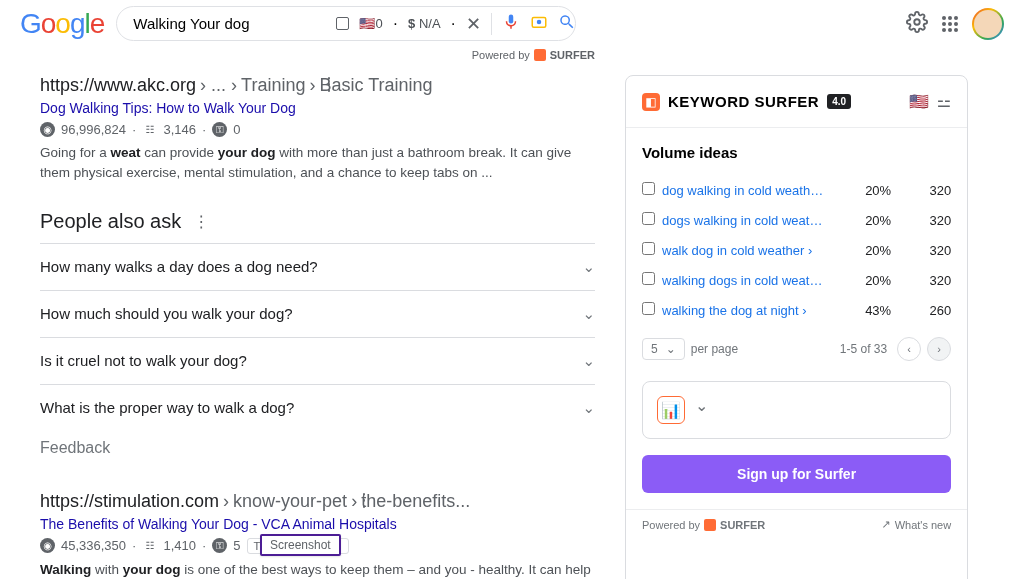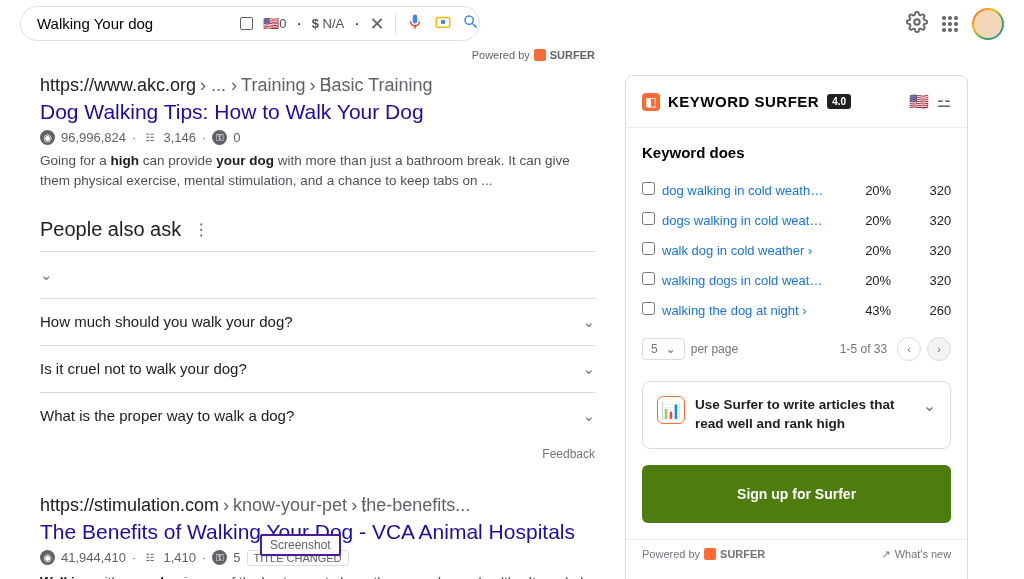--- a/index.html
+++ b/index.html
@@ -36,38 +36,38 @@
     .avatar-inner { width: 100%; height: 100%; border-radius: 50%; background: #f4d7b8; }
     
     .main-content { display: flex; padding: 12px 20px 0 40px; gap: 30px; }
     .search-results { flex: 0 0 555px; }
     
     
     .result { margin-bottom: 26px; position: relative; }
     .result-path { font-size: 18px; color: #202124; margin-bottom: 4px; display: flex; align-items: flex-start; gap: 4px; }
     .result-path .crumb { color: #5f6368; }
     .result-more { position: absolute; left: 280px; top: -2px; color: #5f6368; cursor: pointer; font-size: 18px; }
-    .result-title { font-size: 21px; color: #1a0dab; margin-bottom: 6px; cursor: pointer; }
+    .result-title { font-size: 14px; color: #1a0dab; margin-bottom: 6px; cursor: pointer; }
     .result-stats { display: flex; align-items: center; gap: 6px; font-size: 13px; color: #5f6368; margin-bottom: 6px; }
     .stat-icon { width: 15px; height: 15px; background: #5f6368; border-radius: 50%; display: inline-flex; align-items: center; justify-content: center; color: #fff; font-size: 10px; }
     .stat-icon.bars { background: none; color: #5f6368; border-radius: 0; }
     .stat-icon.key { background: #5f6368; }
     .title-changed { border: 1px solid #dadce0; border-radius: 3px; padding: 1px 6px; font-size: 11px; color: #5f6368; }
     .result-snippet { font-size: 13.5px; color: #4d5156; line-height: 1.5; }
     .result-snippet b { color: #202124; font-weight: bold; }
     
     
     .paa { margin-bottom: 26px; }
     .paa-header { display: flex; align-items: center; gap: 12px; margin-bottom: 10px; }
     .paa-title { font-size: 20px; color: #202124; }
     .paa-more { color: #5f6368; cursor: pointer; }
     .paa-item { border-top: 1px solid #dadce0; padding: 14px 0; display: flex; align-items: center; justify-content: space-between; cursor: pointer; font-size: 15px; color: #202124; }
     .paa-item:last-of-type { border-bottom: 1px solid #dadce0; }
     .paa-chevron { color: #70757a; }
-    .paa-feedback { text-align: right; font-size: 12px; color: #70757a; padding: 8px 0; cursor: pointer; }
+    .paa-feedback { font-size: 16px; color: #70757a; padding: 8px 0; cursor: pointer; }
     
     
     .sidebar { flex: 0 0 340px; border: 1px solid #dadce0; border-radius: 8px; padding: 0; }
     .sidebar-header { padding: 16px; display: flex; align-items: center; gap: 8px; border-bottom: 1px solid #ecedef; }
     .ks-logo { width: 18px; height: 18px; background: #ff6b35; border-radius: 4px; display: flex; align-items: center; justify-content: center; color: #fff; font-size: 12px; }
     .ks-title { font-weight: bold; font-size: 15px; letter-spacing: 0.5px; }
     .ks-badge { background: #202124; color: #fff; font-size: 10px; padding: 2px 5px; border-radius: 3px; font-weight: bold; text-align: center; }
     .ks-header-right { margin-left: auto; display: flex; gap: 8px; }
     .ks-menu { color: #5f6368; cursor: pointer; }
     
@@ -91,34 +91,37 @@
     .ki-range { margin-left: auto; }
     .ki-nav { display: flex; gap: 6px; }
     .ki-nav-btn { width: 24px; height: 24px; border: 1px solid #dadce0; border-radius: 50%; display: flex; align-items: center; justify-content: center; cursor: pointer; font-size: 11px; color: #70757a; }
     .ki-nav-btn.active { background: #f1f3f4; }
     
     .ki-promo { margin: 0 16px 16px 16px; border: 1px solid #dadce0; border-radius: 8px; padding: 14px; display: flex; align-items: flex-start; gap: 10px; }
     .ki-promo-icon { width: 28px; height: 28px; border: 1.5px solid #ff6b35; border-radius: 6px; display: flex; align-items: center; justify-content: center; color: #ff6b35; flex-shrink: 0; }
     .ki-promo-text { flex: 1; font-size: 13.5px; font-weight: bold; color: #202124; line-height: 1.4; }
     .ki-promo-chevron { color: #70757a; cursor: pointer; }
     
-    .ki-signup { margin: 0 16px 16px 16px; background: #4d7c0f; color: #fff; text-align: center; padding: 21px; border-radius: 6px; font-weight: bold; font-size: 14px; cursor: pointer; }
+    .ki-signup { margin: 0 16px 16px 16px; background: #8b5cf6; color: #fff; text-align: center; padding: 11px; border-radius: 6px; font-weight: bold; font-size: 14px; cursor: pointer; }
     
     .ki-footer { padding: 8px 16px 12px 16px; display: flex; align-items: center; font-size: 11px; color: #70757a; border-top: 1px solid #ecedef; }
     .ki-footer-brand { display: flex; align-items: center; gap: 4px; }
     .ki-footer-right { margin-left: auto; display: flex; align-items: center; gap: 4px; cursor: pointer; }
     
     .result-more2 { position: absolute; left: 315px; top: -2px; color: #5f6368; cursor: pointer; font-size: 18px; }
     
     .screenshot-tip { position: fixed; left: 260px; top: 534px; background: #fff; border: 2px solid #4c1d95; padding: 2px 8px; font-size: 12px; color: #5f6368; border-radius: 2px; box-shadow: 0 1px 2px rgba(0,0,0,0.1); }
   </style>
 </head>
 <body>
 
 <div class="header">
+  <div class="logo">
+    <span class="logo-text"><span class="l-b">G</span><span class="l-r">o</span><span class="l-y">o</span><span class="l-b">g</span><span class="l-g">l</span><span class="l-r">e</span></span>
+  </div>
   <div class="search-container">
     <input class="search-input" value="Walking Your dog" style="">
     <div class="search-icons">
       <span class="search-square"></span>
       <span class="search-icon-item">🇺🇸 <span>0</span></span>
       <span>·</span>
       <span class="search-icon-item"><b>$</b>&nbsp;<span>N/A</span></span>
       <span>·</span>
       <span class="search-close">✕</span>
       <span class="search-divider"></span>
@@ -186,30 +189,31 @@
       <div class="result-title">Dog Walking Tips: How to Walk Your Dog</div>
       <div class="result-stats">
         <span class="stat-icon">◉</span>
         <span>96,996,824</span> ·
         <span class="stat-icon bars">☷</span>
         <span>3,146</span> ·
         <span class="stat-icon key">⚿</span>
         <span>0</span>
       </div>
       <div class="result-snippet">
-        <span>Going for a </span><b>high</b><span> can provide </span><b>your dog</b><span> with more than just a bathroom break. It can give them physical exercise, mental stimulation, and a chance to keep tabs on ...</span>
+        <span>Going for a </span><b>weat</b><span> can provide </span><b>your dog</b><span> with more than just a bathroom break. It can give them physical exercise, mental stimulation, and a chance to keep tabs on ...</span>
       </div>
     </div>
 
     <div class="paa">
       <div class="paa-header">
         <div class="paa-title">People also ask</div>
         <span class="paa-more">⋮</span>
       </div>
       <div class="paa-item">
+          <span>How many walks a day does a dog need?</span>
           <span class="paa-chevron">⌄</span>
         </div>
       <div class="paa-item">
           <span>How much should you walk your dog?</span>
           <span class="paa-chevron">⌄</span>
         </div>
       <div class="paa-item">
           <span>Is it cruel not to walk your dog?</span>
           <span class="paa-chevron">⌄</span>
         </div>
@@ -225,21 +229,21 @@
         <span>https://stimulation.com</span>
         <span class="crumb">›</span>
         <span class="crumb">know-your-pet</span>
         <span class="crumb">›</span>
         <span class="crumb">the-benefits...</span>
       </div>
       <span class="result-more2">⋮</span>
       <div class="result-title">The Benefits of Walking Your Dog - VCA Animal Hospitals</div>
       <div class="result-stats">
         <span class="stat-icon">◉</span>
-        <span>41,944,410</span> ·
+        <span>45,336,350</span> ·
         <span class="stat-icon bars">☷</span>
         <span>1,410</span> ·
         <span class="stat-icon key">⚿</span>
         <span>5</span>
         <span class="title-changed">TITLE CHANGED</span>
       </div>
       <div class="result-snippet">
         <b>Walking</b><span> with </span><b>your dog</b><span> is one of the best ways to keep them – and you - healthy. It can help maintain good body condition and healthy                       e joint, ...</span>
       </div>
     </div>
@@ -251,21 +255,21 @@
       <span class="ks-logo">◧</span>
       <span class="ks-title">KEYWORD SURFER</span>
       <span class="ks-badge">4.0</span>
       <div class="ks-header-right">
         <span>🇺🇸</span>
         <span class="ks-menu">⚍</span>
       </div>
     </div>
 
     <div class="ki-section">
-      <div class="ki-title">Keyword does</div>
+      <div class="ki-title">Volume ideas</div>
       <div class="ki-row">
         <div class="ki-check"><input type="checkbox" style=""></div>
         <div class="ki-kw">dog walking in cold weath…</div>
         <div class="ki-overlap">20%</div>
         <div class="ki-vol">320</div>
       </div>
       <div class="ki-row">
         <div class="ki-check"><input type="checkbox" style=""></div>
         <div class="ki-kw">dogs walking in cold weat…</div>
         <div class="ki-overlap">20%</div>
@@ -301,21 +305,20 @@
         <span class="ki-range">1-5 of 33</span>
         <div class="ki-nav">
           <span class="ki-nav-btn">‹</span>
           <span class="ki-nav-btn active">›</span>
         </div>
       </div>
     </div>
 
     <div class="ki-promo">
       <div class="ki-promo-icon">📊</div>
-      <div class="ki-promo-text">Use Surfer to write articles that read well and rank high</div>
       <div class="ki-promo-chevron">⌄</div>
     </div>
 
     <div class="ki-signup">Sign up for Surfer</div>
 
     <div class="ki-footer">
       <div class="ki-footer-brand">
         <span>Powered by</span>
         <span class="surfer-logo-small"></span>
         <b>SURFER</b>

